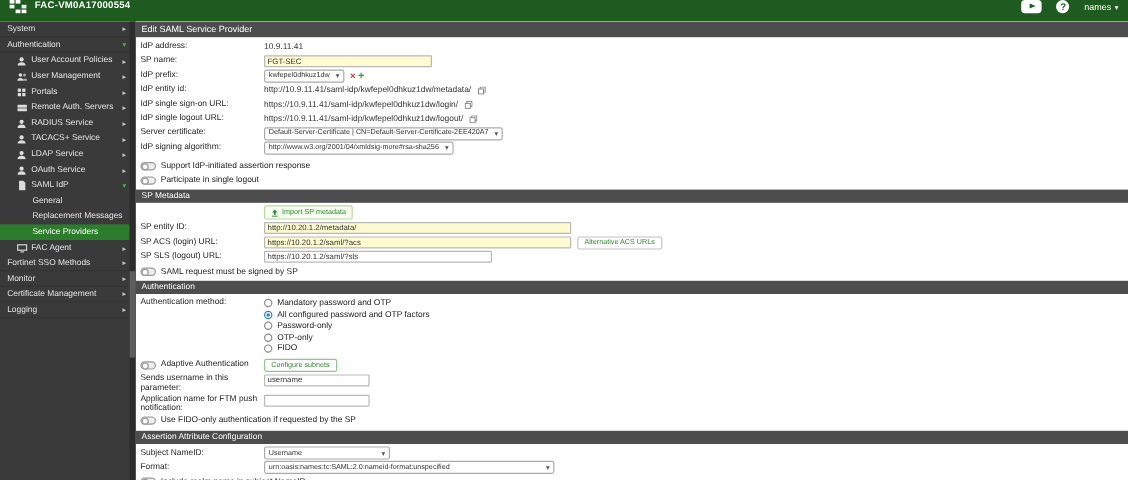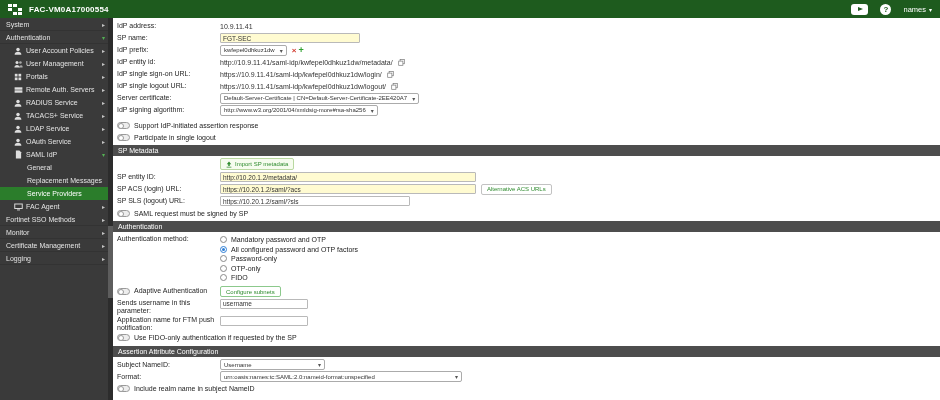--- a/index.html
+++ b/index.html
@@ -1,20 +1,20 @@
 <!DOCTYPE html>
 <html><head>
 <meta charset="utf-8">
 <style>
   * { box-sizing: border-box; margin: 0; padding: 0; }
   html, body { width: 940px; height: 400px; overflow: hidden; }
   body { font-family: "Liberation Sans", sans-serif; font-size: 7px; background: #fff; color: #222; }
 
   
-  .topbar { height: 18px; background: #1e5b1e; display: flex; align-items: center; padding: 0 8px; }
+  .topbar { height: 18px; background: #1e5b1e; display: flex; align-items: flex-start; padding: 0 8px; }
   .logo { display: grid; grid-template-columns: repeat(3, 4px); grid-template-rows: repeat(3, 3px); gap: 1px; margin-right: 7px; }
   .logo i { background: #fff; display: block; }
   .topbar-title { color: #fff; font-weight: bold; font-size: 8px; letter-spacing: .2px; }
   .topbar-right { margin-left: auto; display: flex; align-items: center; gap: 12px; }
   .play-icon { width: 17px; height: 11px; background: #fff; border-radius: 3px; position: relative; cursor: pointer; }
   .play-icon::after { content: ''; position: absolute; left: 7px; top: 3px; border-left: 5px solid #1e5b1e; border-top: 2.5px solid transparent; border-bottom: 2.5px solid transparent; }
   .help-icon { width: 11px; height: 11px; border-radius: 50%; background: #fff; color: #1e5b1e; font-weight: bold; font-size: 8px; display: flex; align-items: center; justify-content: center; cursor: pointer; }
   .admin-menu { color: #fff; font-size: 7.5px; display: flex; align-items: center; gap: 3px; cursor: pointer; }
   .admin-menu .dn { font-size: 6px; }
 
@@ -225,20 +225,21 @@
     <div class="nav-item top">
       <span>Logging</span>
       <span class="arrow">▸</span>
     </div>
     <div class="sb-scroll">
         <div class="sb-thumb"></div>
       </div>
   </div>
 
   <div class="main">
+    <div class="page-header">Edit SAML Service Provider</div>
 
     <div class="form">
       <div class="frow">
         <span class="flabel">IdP address:</span>
         <span class="val">10.9.11.41</span>
       </div>
       <div class="frow">
         <span class="flabel">SP name:</span>
         <input class="inp w140" value="FGT-SEC" style="">
       </div>

